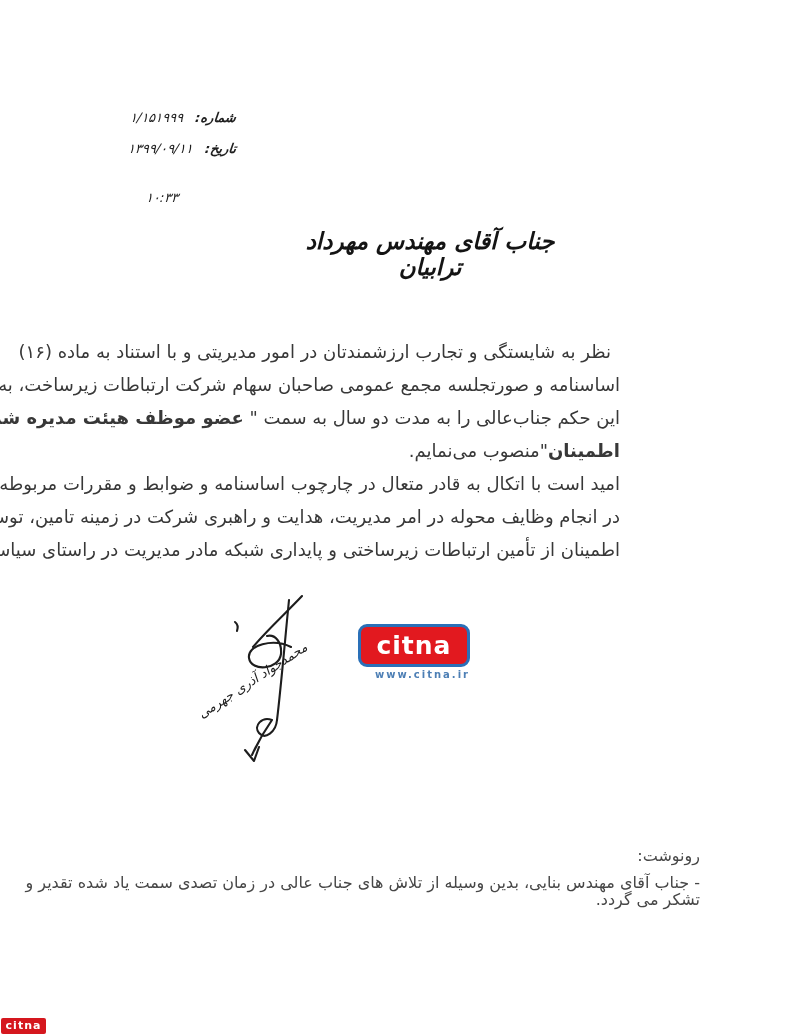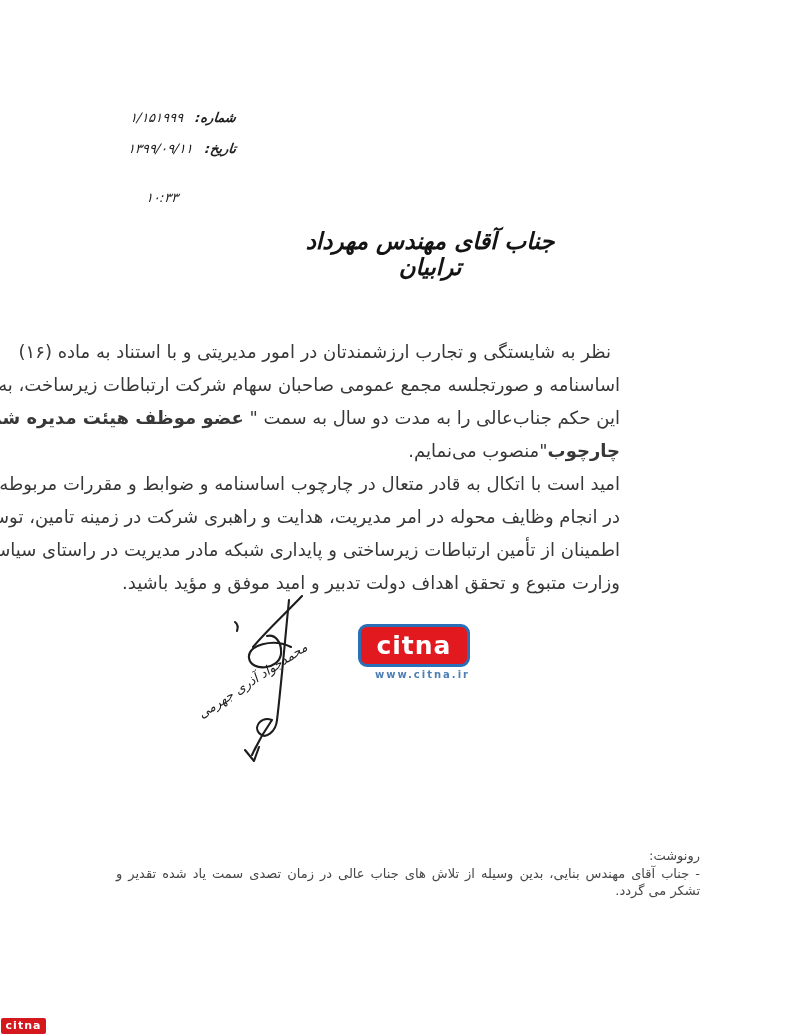--- a/index.html
+++ b/index.html
@@ -36,23 +36,23 @@
   
   .citna-box{position:absolute;left:358px;top:624px;width:106px;height:37px;
              border:3px solid #2a70b8;border-radius:9px;background:#e2191f;
              display:flex;align-items:center;justify-content:center;}
   .citna-word{color:#ffffff;font-weight:bold;font-size:25px;letter-spacing:1px;line-height:1;}
   .citna-url{position:absolute;left:358px;top:669px;width:112px;text-align:right;
              font-size:10px;font-weight:bold;letter-spacing:2px;color:#4d7fb5;}
 
   
   .footer{position:absolute;left:116px;top:847px;width:584px;direction:rtl;
-          font-size:13px;color:#474747;line-height:17.5px;}
+          font-size:16px;color:#474747;line-height:17.5px;}
   .fline{text-align:right;}
-  .fline.just{text-align:justify;text-align-last:justify;white-space:nowrap;}
+  .fline.just{text-align:justify;text-align-last:justify;white-space:nowrap;margin-top:9px;}
 
   
   .corner-logo{position:absolute;left:1px;top:1018px;width:45px;height:16px;
                background:#d5171e;border-radius:2px;color:#fff;font-weight:bold;
                font-size:11px;line-height:16px;text-align:center;letter-spacing:1px;}
 </style>
 </head>
 <body>
 
 <div class="page">
@@ -66,25 +66,24 @@
     <span>۱۳۹۹/۰۹/۱۱</span>
   </div>
   <div class="h-time">۱۰:۳۳</div>
 
   <div class="addressee">جناب آقای مهندس مهرداد ترابیان</div>
 
   <div class="body-block">
     <div class="bline indent">نظر به شایستگی و تجارب ارزشمندتان در امور مدیریتی و با استناد به ماده (۱۶)</div>
     <div class="bline">اساسنامه و صورتجلسه مجمع عمومی صاحبان سهام شرکت ارتباطات زیرساخت، به موجب</div>
     <div class="bline"><span>این حکم جناب‌عالی را به مدت دو سال به سمت " </span><span class="b">عضو موظف هیئت مدیره شرکت ارتباطات</span></div>
-    <div class="bline endline"><span class="b">چارچوب</span><span>"منصوب می‌نمایم.</span></div>
+    <div class="bline endline"><span class="b">اطمینان</span><span>"منصوب می‌نمایم.</span></div>
     <div class="bline">امید است با اتکال به قادر متعال در چارچوب اساسنامه و ضوابط و مقررات مربوطه</div>
     <div class="bline">در انجام وظایف محوله در امر مدیریت، هدایت و راهبری شرکت در زمینه تامین، توسعه،</div>
     <div class="bline">اطمینان از تأمین ارتباطات زیرساختی و پایداری شبکه مادر مدیریت در راستای سیاست های</div>
-    <div class="bline endline">وزارت متبوع و تحقق اهداف دولت تدبیر و امید موفق و مؤید باشید.</div>
   </div>
 
   <svg class="sig" viewBox="0 0 140 175" aria-hidden="true">
     <path d="M97,4 C82,20 62,38 48,55"></path>
     <path d="M86,55 C68,46 42,53 44,66 C46,80 74,78 76,62 C77,50 70,42 62,44"></path>
     <path d="M84,8 C80,48 76,95 72,128"></path>
     <path d="M72,128 C71,140 60,148 54,141 C48,134 57,124 67,128 C60,138 52,152 47,163"></path>
     <path d="M40,158 L49,169 L54,155"></path>
     <path d="M30,30 q4,3 2,9"></path>
     <text transform="translate(50,92) rotate(-33)" text-anchor="middle" font-size="13" font-style="italic">محمدجواد آذری جهرمی</text>

